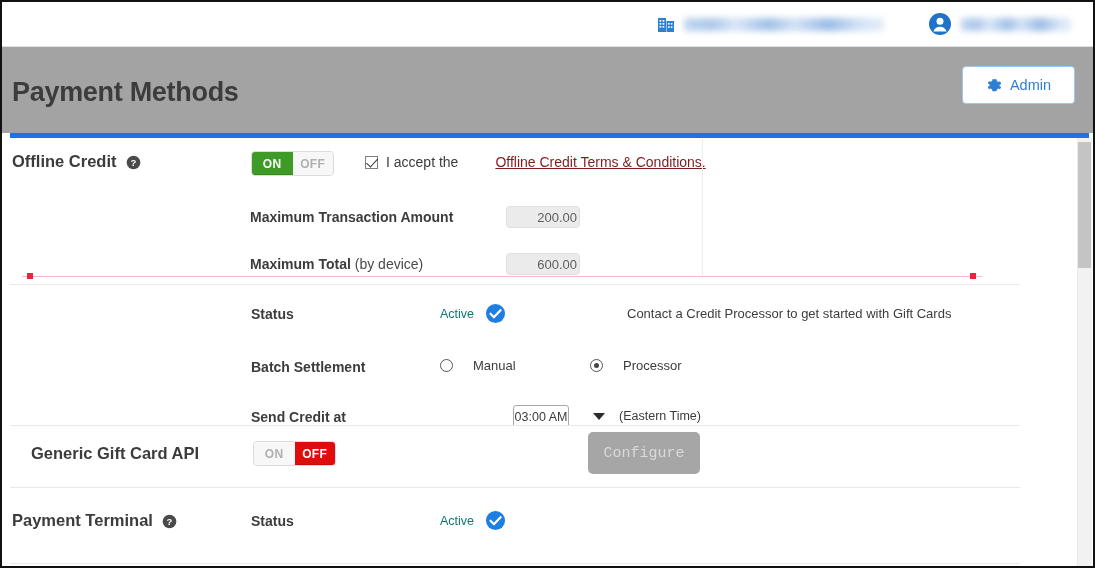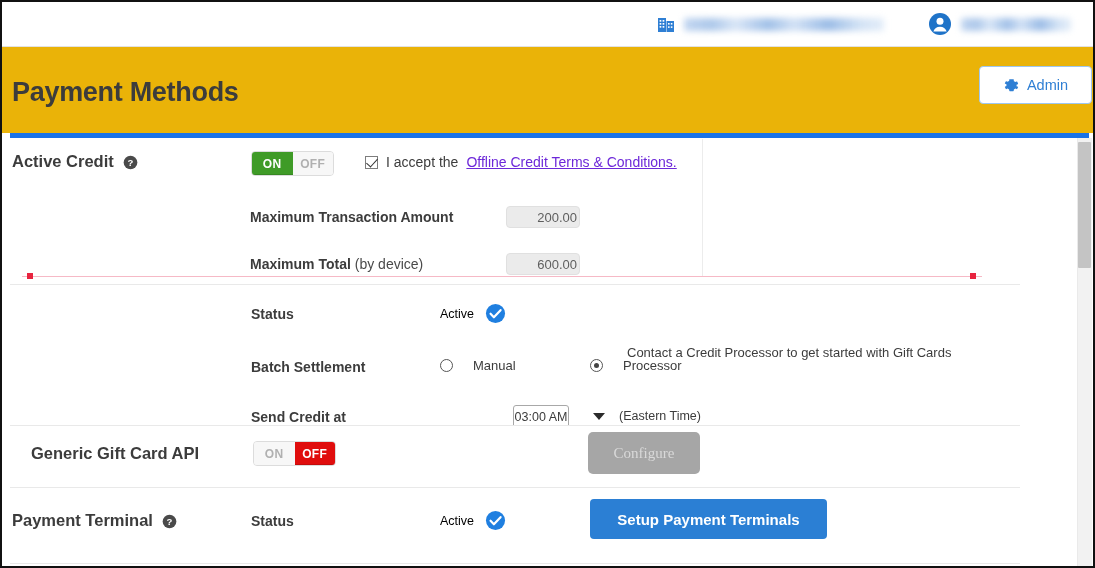--- a/index.html
+++ b/index.html
@@ -61,36 +61,36 @@
   }
   .redacted.company { width: 200px; }
   .redacted.user    { width: 110px; }
 
   
   .titlerow {
     position: absolute;
     left: 0; top: 45px;
     width: 1091px;
     height: 86px;
-    background: #eab308;
+    background: #a3a3a3;
     display: flex;
     align-items: center;
   }
   .page-title {
     position: absolute;
     left: 10px;
     top: 30px;
     font-size: 27px;
     font-weight: bold;
     color: #3c3c3c;
     letter-spacing: -0.3px;
   }
   .admin-btn {
     position: absolute;
-    right: 1px;
+    right: 18px;
     top: 19px;
     width: 113px;
     height: 38px;
     background: #ffffff;
     border: 1px solid #9ec7ef;
     border-radius: 4px;
     display: flex;
     align-items: center;
     justify-content: center;
     gap: 7px;
@@ -230,23 +230,24 @@
   .cbox.checked::after {
     content: "";
     position: absolute;
     left: 3px; top: -1px;
     width: 5px; height: 10px;
     border: solid #333333;
     border-width: 0 1.8px 1.8px 0;
     transform: rotate(42deg);
   }
   .tc-link {
-    color: #6d28d9;
+    color: #7f1d1d;
     text-decoration: underline;
     cursor: pointer;
+    margin-left: 29px;
   }
 
   
   .ro-input {
     position: absolute;
     width: 74px; height: 22px;
     background: #ebebeb;
     border: 1px solid #e0e0e0;
     border-radius: 4px;
     font-size: 13px;
@@ -257,30 +258,29 @@
     font-family: "Liberation Sans", sans-serif;
   }
 
   
   .status-wrap {
     position: absolute;
     display: flex;
     align-items: center;
     gap: 11px;
   }
-  .status-wrap .txt { font-size: 12.5px; color: #000000; }
+  .status-wrap .txt { font-size: 12.5px; color: #0f766e; }
   .ico-check { width: 21px; height: 21px; display: block; }
 
   
   .hint {
     position: absolute;
     font-size: 13px;
     color: #3c3c3c;
     white-space: nowrap;
-    margin-top: 39px;
   }
 
   
   .radio {
     position: absolute;
     display: flex;
     align-items: center;
     gap: 20px;
     font-size: 13px;
     color: #3c3c3c;
@@ -333,21 +333,21 @@
   }
 
   
   .btn-disabled {
     position: absolute;
     background: #a6a6a6;
     border: none;
     border-radius: 5px;
     color: #d9d9d9;
     font-size: 15px;
-    font-family: Liberation Serif, serif;
+    font-family: Liberation Mono, monospace;
     cursor: not-allowed;
   }
   .btn-primary {
     position: absolute;
     background: #2b7fd4;
     border: none;
     border-radius: 4px;
     color: #ffffff;
     font-size: 15px;
     font-weight: bold;
@@ -432,21 +432,21 @@
     </div>
   </div>
 
   <div class="bluebar"></div>
 
   <div class="scrollarea">
 
     <div class="section sec-offline">
 
       <div class="sec-label" style="top:14px;">
-        <span>Active Credit</span>
+        <span>Offline Credit</span>
         <span>
           <svg class="ico-help" viewBox="0 0 16 16">
             <circle cx="8" cy="8" r="7.3" fill="#4a4a4a"></circle>
             <text x="8" y="11.6" font-size="10.2" font-family="Liberation Sans, sans-serif" font-weight="bold" fill="#ffffff" text-anchor="middle">?</text>
           </svg>
         </span>
       </div>
 
       <div class="toggle" style="left:241px; top:13px;">
         <span class="seg on-active">ON</span>
@@ -538,21 +538,20 @@
       <div class="status-wrap" style="left:430px; top:22px;">
         <span class="txt">Active</span>
         <span>
           <svg class="ico-check" viewBox="0 0 22 22">
             <circle cx="11" cy="11" r="10" fill="#1f7fe0"></circle>
             <path d="M5.8 11.3l3.5 3.6 7-7.4" stroke="#ffffff" stroke-width="2.3" fill="none" stroke-linecap="round" stroke-linejoin="round"></path>
           </svg>
         </span>
       </div>
 
-      <button class="btn-primary" style="left:580px; top:11px; width:237px; height:40px;">Setup Payment Terminals</button>
     </div>
 
     <div class="vdivider" style="top:1px;"></div>
   </div>
 
   <div class="anno-line"></div>
   <div class="anno-cap left"></div>
   <div class="anno-cap right"></div>
 
   <div class="scrollbar-track"></div>

